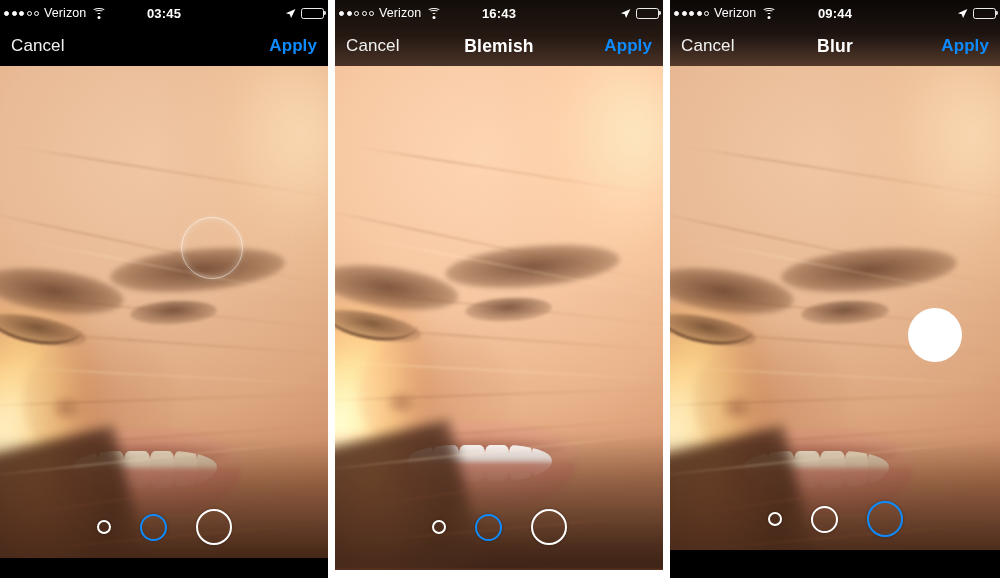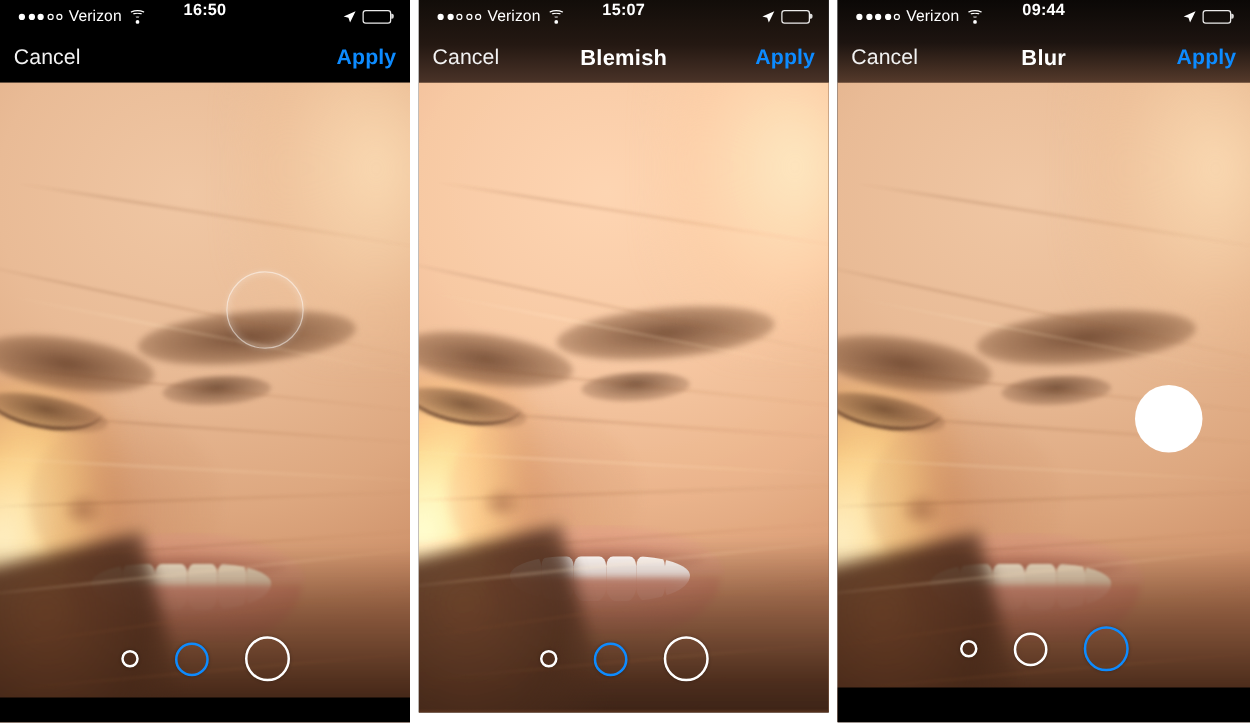--- a/index.html
+++ b/index.html
@@ -197,21 +197,22 @@
   .p2 .photo-inner { filter: brightness(1.07) saturate(.94); }
   .p2 .teeth { filter: blur(.55px) brightness(1.34) saturate(.45); }
   .p3 .photo-inner { filter: brightness(1.0); }
 
   
   .statusbar {
     position: absolute;
     left: 0; right: 0; top: 0;
     height: 26px;
     display: flex;
-    padding: 0 15px;
+    align-items: center;
+    padding: 0 4px;
     color: #fff;
     font-size: 13px;
     z-index: 7;
   }
   .sb-left { display: flex; align-items: center; gap: 5px; }
   .dots { display: flex; align-items: center; gap: 2.5px; }
   .dot { width: 5px; height: 5px; border-radius: 50%; border: 1px solid #fff; }
   .dot.on { background: #fff; }
   .carrier { font-size: 12.5px; letter-spacing: .1px; }
   .wifi { width: 14px; height: 11px; position: relative; margin-left: 1px; }
@@ -456,21 +457,21 @@
             <span class="dot"></span>
         </div>
         <span class="carrier">Verizon</span>
         <span class="wifi">
             <i></i>
             <i></i>
             <i></i>
             <b></b>
           </span>
       </div>
-      <div class="sb-time">16:50</div>
+      <div class="sb-time">03:45</div>
       <div class="sb-right">
         <svg class="loc-arrow" viewBox="0 0 12 12">
           <path d="M11.4 1.0 L1.0 5.6 L5.2 6.8 L6.6 11.0 Z" fill="#fff"></path>
         </svg>
         <span class="battery"><span class="fill" style="width:42%"></span></span>
       </div>
     </div>
 
     <div class="navbar">
       <button class="nav-cancel">Cancel</button>
@@ -550,21 +551,21 @@
             <span class="dot"></span>
         </div>
         <span class="carrier">Verizon</span>
         <span class="wifi">
             <i></i>
             <i></i>
             <i></i>
             <b></b>
           </span>
       </div>
-      <div class="sb-time">15:07</div>
+      <div class="sb-time">16:43</div>
       <div class="sb-right">
         <svg class="loc-arrow" viewBox="0 0 12 12">
           <path d="M11.4 1.0 L1.0 5.6 L5.2 6.8 L6.6 11.0 Z" fill="#fff"></path>
         </svg>
         <span class="battery"><span class="fill" style="width:42%"></span></span>
       </div>
     </div>
 
     <div class="navbar">
       <button class="nav-cancel">Cancel</button>

